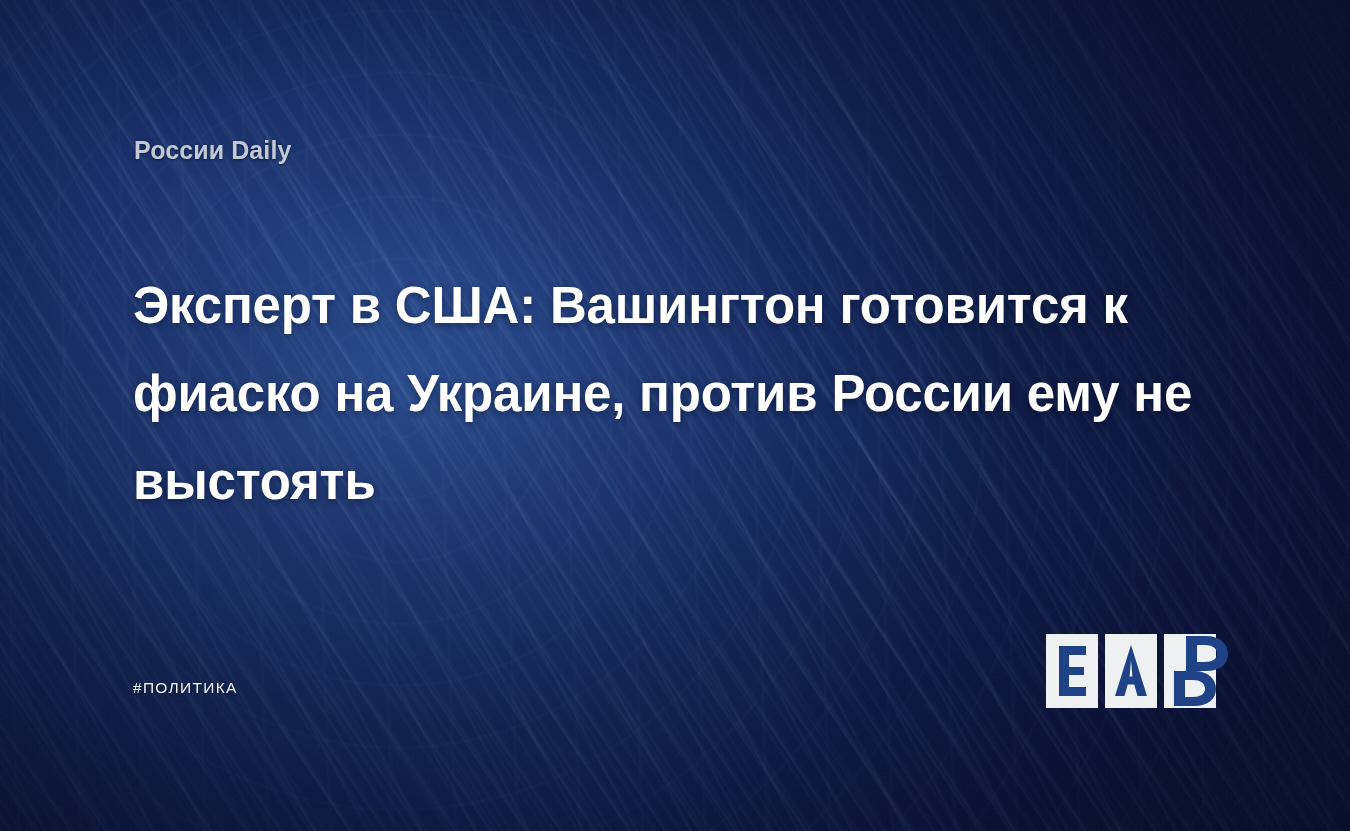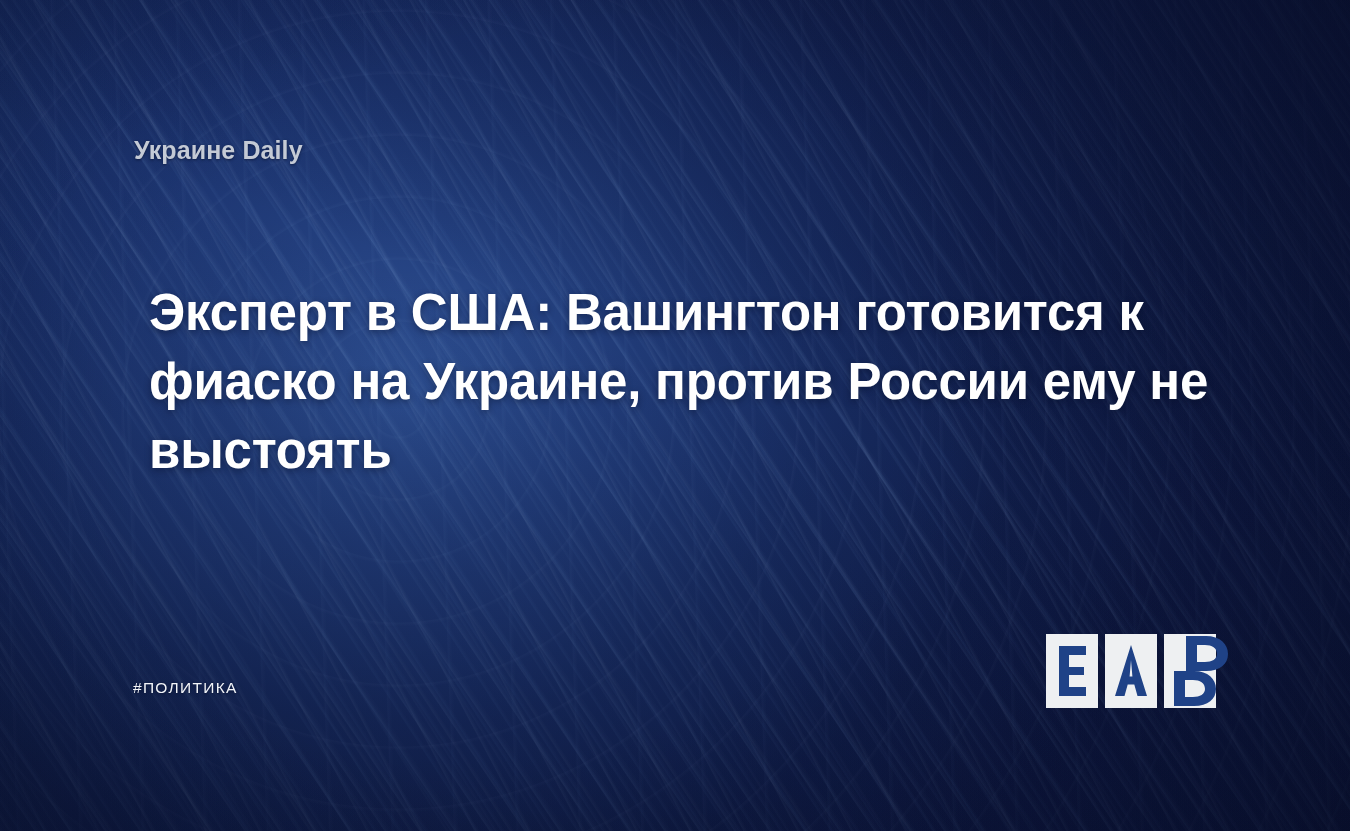--- a/index.html
+++ b/index.html
@@ -187,24 +187,24 @@
     letter-spacing: 0.1px;
     text-shadow: 0 1px 3px rgba(4,10,32,0.55);
     white-space: nowrap;
   }
 
   .headline {
     position: absolute;
     left: 133px;
     top: 262px;
     width: 1110px;
-    margin: 16px;
+    margin: 0;
     font-size: 51px;
     font-weight: bold;
-    line-height: 69px;
+    line-height: 88px;
     color: #ffffff;
     letter-spacing: -0.2px;
     text-shadow: 0 2px 7px rgba(5,12,36,0.45);
   }
 
   .tag {
     position: absolute;
     left: 133px;
     top: 679px;
     font-size: 15.5px;
@@ -266,21 +266,21 @@
     <span class="t4"></span>
     <span class="t5"></span>
     <span class="t6"></span>
   </div>
   <div class="trail-mask"></div>
   <div class="bg-layer bg-sweep"></div>
   <div class="bg-layer bg-vignette"></div>
 
   <div class="content">
 
-    <div class="site-name">Украине Daily</div>
+    <div class="site-name">России Daily</div>
 
     <h1 class="headline">Эксперт в США: Вашингтон готовится к фиаско на Украине, против России ему не выстоять</h1>
 
     <div class="tag">#ПОЛИТИКА</div>
 
     <div class="logo">
 
       <div class="logo-tile tile-e">
         <svg viewBox="0 0 52 74" xmlns="http://www.w3.org/2000/svg" aria-hidden="true">
           <path d="M13 12 H40 V21 H23 V33 H38 V41 H23 V53 H40 V62 H13 Z" fill="#1f4287"></path>

